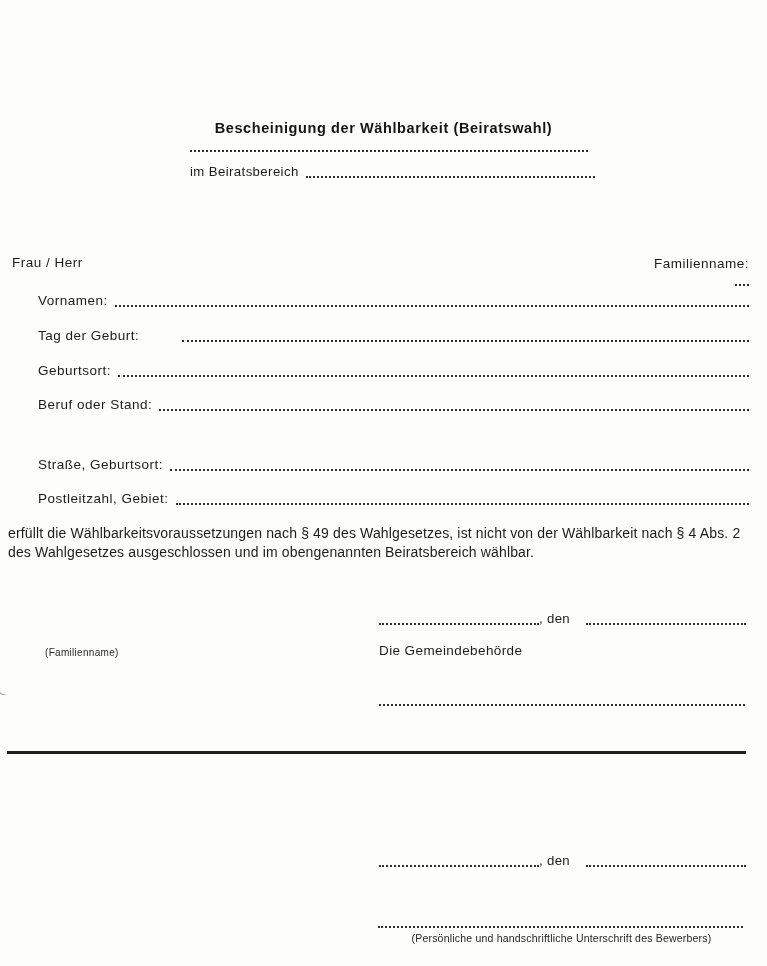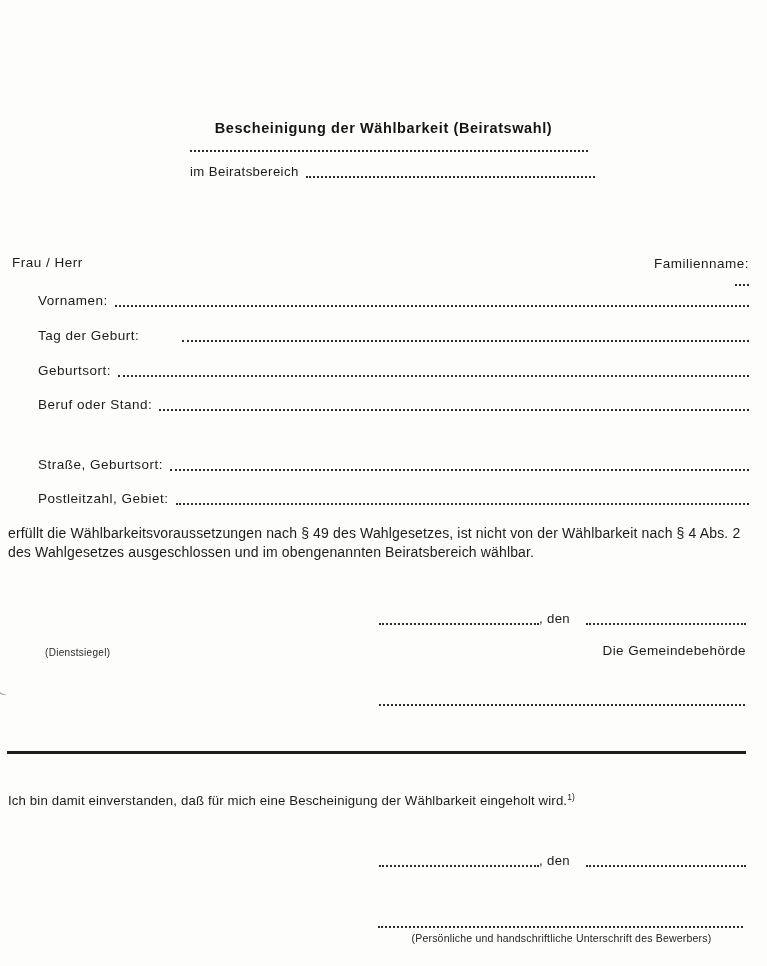--- a/index.html
+++ b/index.html
@@ -104,21 +104,21 @@
   .seal {
     position: absolute;
     left: 45px; top: 647px;
     font-size: 10px;
     letter-spacing: 0.3px;
     color: #2a2a2a;
   }
   .authority {
     position: absolute;
     left: 379px; width: 367px; top: 643px;
-    text-align: right;
+    text-align: left;
     font-size: 13.5px;
     letter-spacing: 0.4px;
   }
   .dotrule {
     position: absolute;
     height: 0;
     border-top: 2px dotted #2e2e2e;
   }
   .dotrule.sig-rule    { left: 379px; width: 366px; top: 704px; }
   .dotrule.sign-rule   { left: 378px; width: 365px; top: 926px; }
@@ -213,27 +213,26 @@
   </div>
 
   <p class="statement">erfüllt die Wählbarkeitsvoraussetzungen nach § 49 des Wahlgesetzes, ist nicht von der Wählbarkeit nach § 4 Abs. 2 des Wahlgesetzes ausgeschlossen und im obengenannten Beiratsbereich wählbar.</p>
 
   <div class="dateline sig-date">
     <span class="dots"></span>
     <span class="den">, den</span>
     <span class="dots"></span>
   </div>
 
-  <div class="seal">(Dienstsiegel)</div>
+  <div class="seal">(Familienname)</div>
   <div class="authority">Die Gemeindebehörde</div>
   <div class="dotrule sig-rule"></div>
 
   <div class="hrule"></div>
 
-  <p class="consent"><span>Ich bin damit einverstanden, daß für mich eine Bescheinigung der Wählbarkeit eingeholt wird.</span><sup>1)</sup></p>
 
   <div class="dateline consent-date">
     <span class="dots"></span>
     <span class="den">, den</span>
     <span class="dots"></span>
   </div>
 
   <div class="dotrule sign-rule"></div>
   <div class="caption">(Persönliche und handschriftliche Unterschrift des Bewerbers)</div>
 

